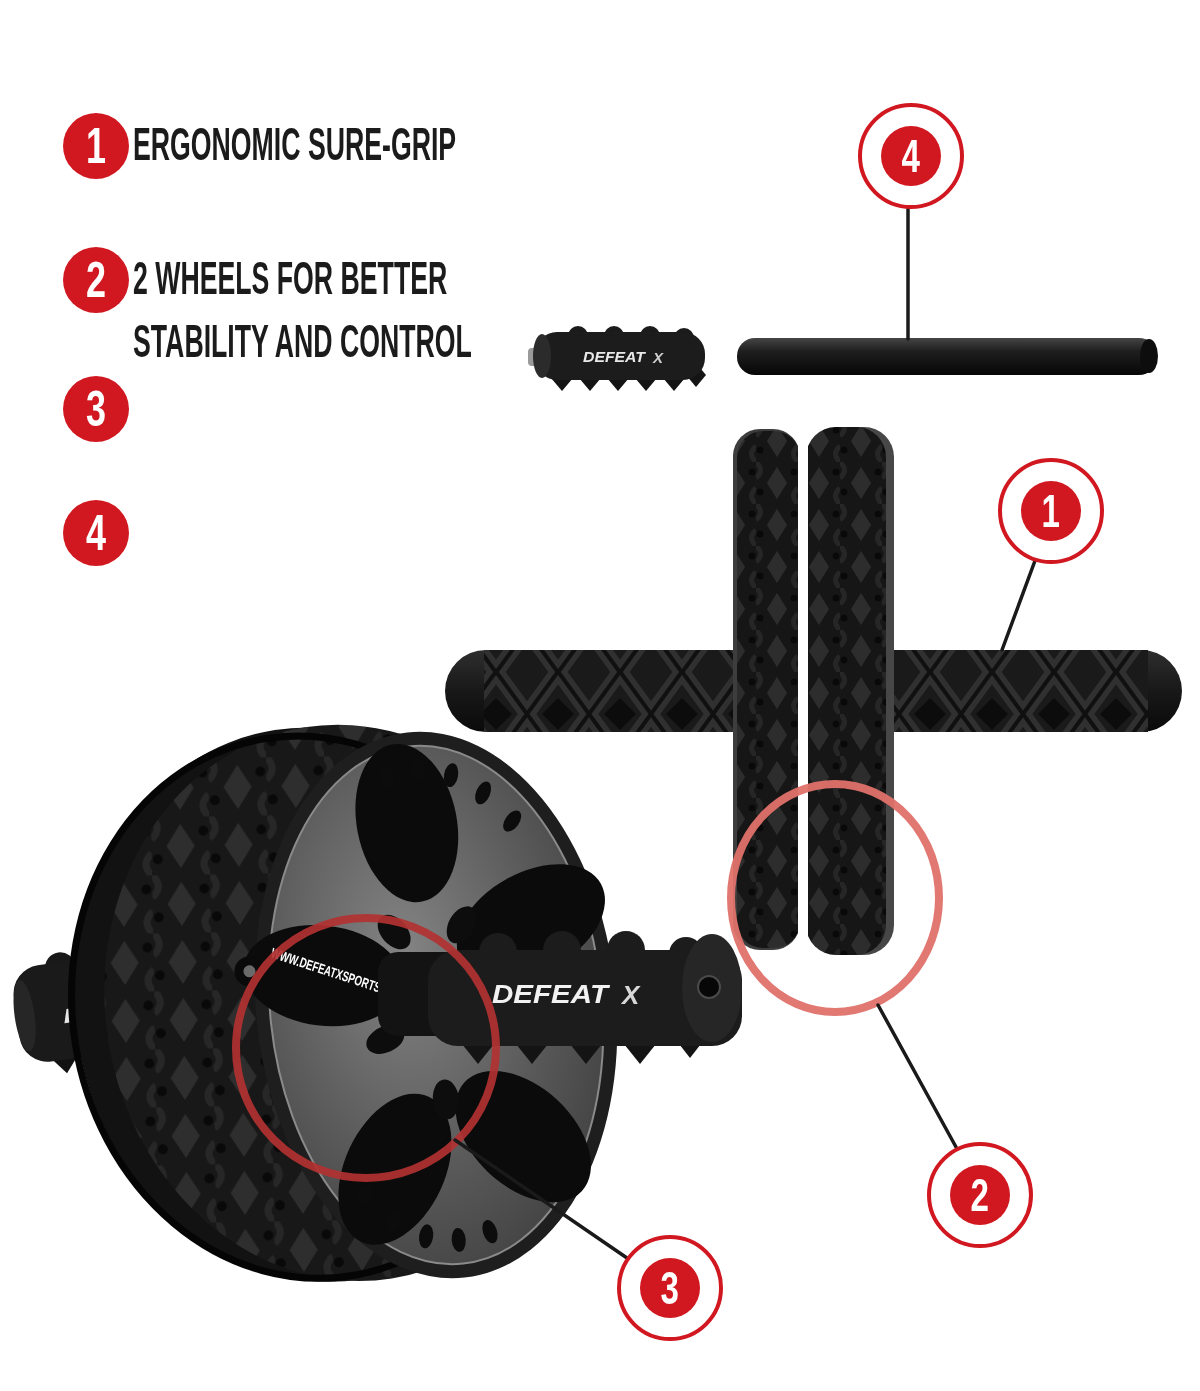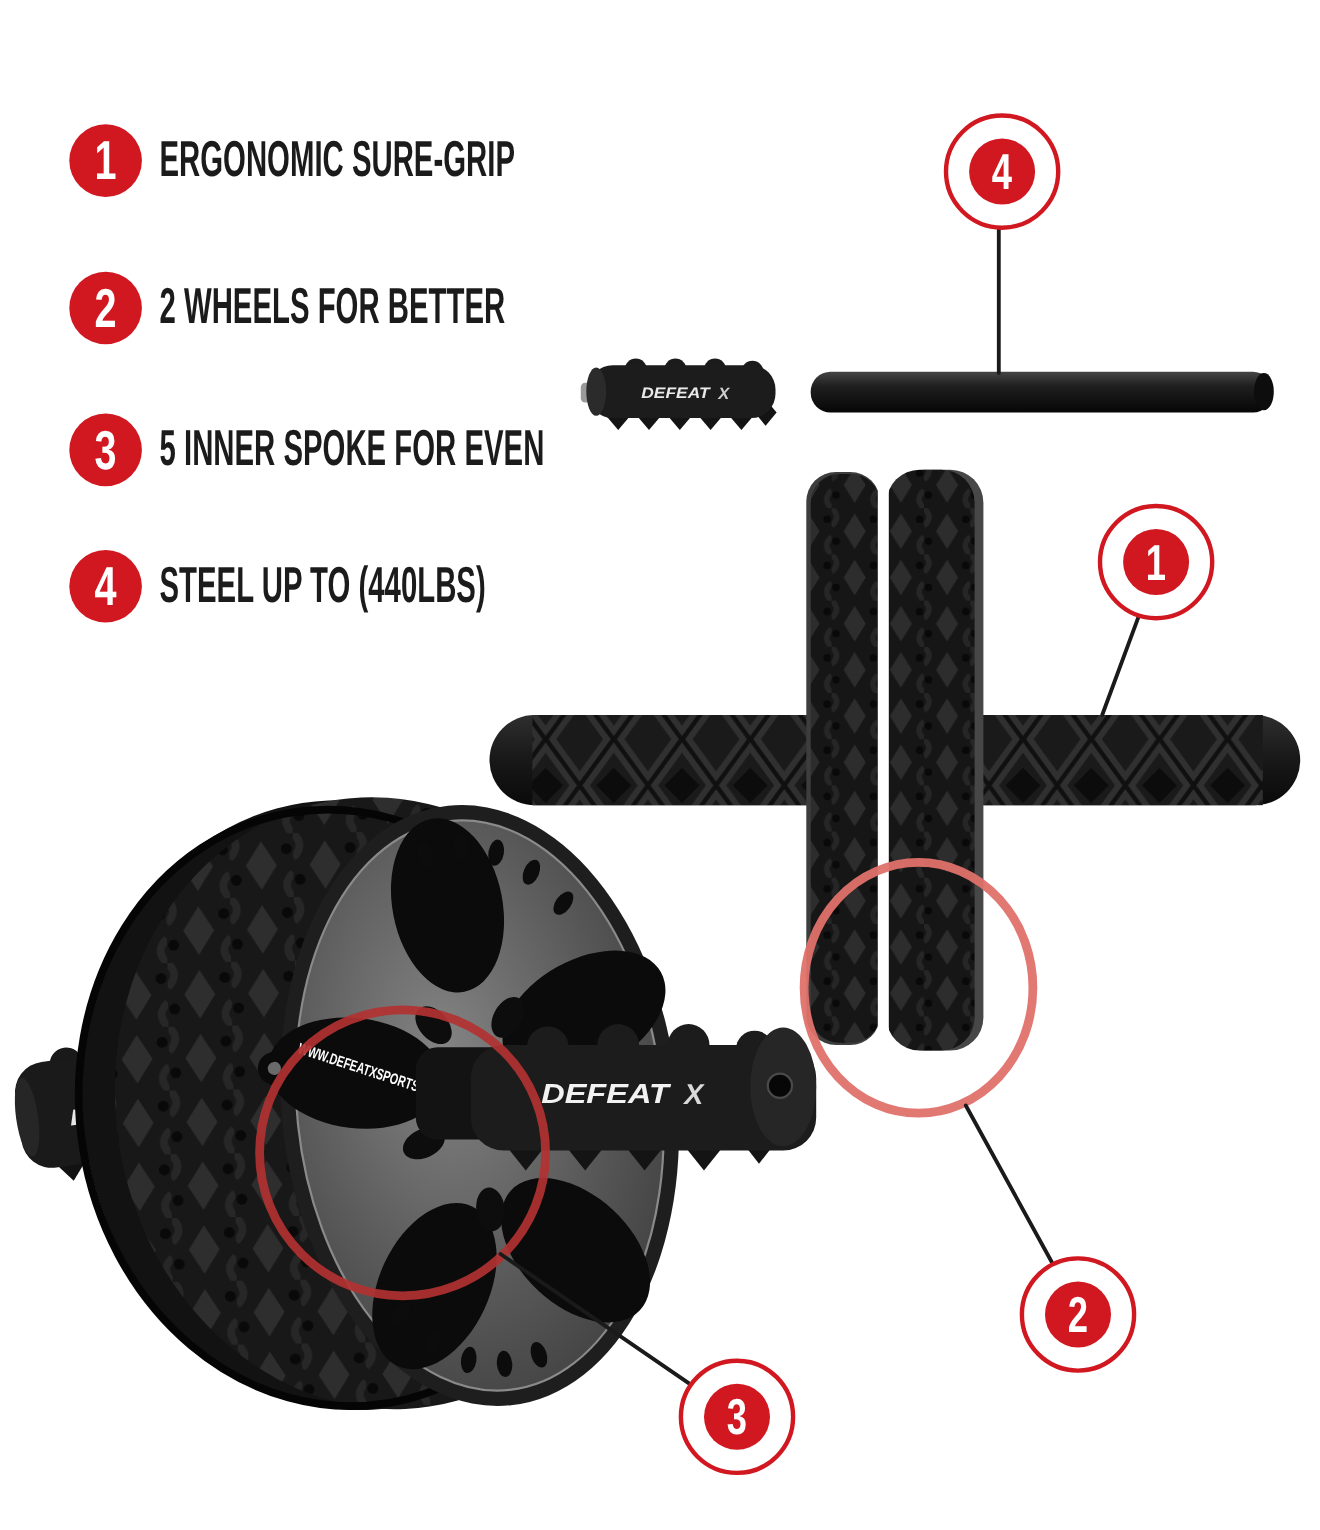--- a/index.html
+++ b/index.html
@@ -8,21 +8,21 @@
     font-family:"Liberation Sans", sans-serif;
   }
   #artwork{position:absolute;left:0;top:0;width:1200px;height:1391px;z-index:1;}
   
   .feature{position:absolute;left:63px;display:flex;align-items:flex-start;z-index:2;}
   .fnum{
     width:66px;height:66px;border-radius:50%;background:var(--accent,#d11820);
     color:#fff;display:flex;align-items:center;justify-content:center;flex:0 0 66px;
   }
   .fnum span{font-size:50px;font-weight:bold;display:inline-block;transform:scaleX(.72);}
-  .ftext{margin-left:16px;}
+  .ftext{margin-left:4px;}
   .fline{height:63px;line-height:63px;font-size:46px;font-weight:bold;color:#1b1b1b;white-space:nowrap;}
   .cond{display:inline-block;transform:scaleX(.58);transform-origin:left center;white-space:nowrap;letter-spacing:0px;}
   
   .callout{
     position:absolute;width:98px;height:98px;border-radius:50%;background:#fff;
     border:4px solid var(--accent,#d11820);display:flex;align-items:center;justify-content:center;z-index:3;
   }
   .callout-inner{
     width:60px;height:60px;border-radius:50%;background:var(--accent,#d11820);
     color:#fff;display:flex;align-items:center;justify-content:center;
@@ -207,36 +207,35 @@
     <div class="ftext">
       <div class="fline"><span class="cond">ERGONOMIC SURE-GRIP</span></div>
     </div>
   </div>
   <div class="feature" style="top:247px">
     <div class="fnum">
         <span>2</span>
       </div>
     <div class="ftext">
       <div class="fline"><span class="cond">2 WHEELS FOR BETTER</span></div>
+      <div class="fline"><span class="cond">STABILITY AND CONTROL</span></div>
     </div>
   </div>
   <div class="feature" style="top:376px">
     <div class="fnum">
         <span>3</span>
       </div>
     <div class="ftext">
-      <div class="fline"><span class="cond">5 INNER SPOKE FOR EVEN</span></div>
     </div>
   </div>
   <div class="feature" style="top:500px">
     <div class="fnum">
         <span>4</span>
       </div>
     <div class="ftext">
-      <div class="fline"><span class="cond">STEEL UP TO (440LBS)</span></div>
     </div>
   </div>
 
   <div class="callout" style="left:998px;top:458px">
     <div class="callout-inner">
         <span>1</span>
       </div>
   </div>
   <div class="callout" style="left:927px;top:1142px">
     <div class="callout-inner">

